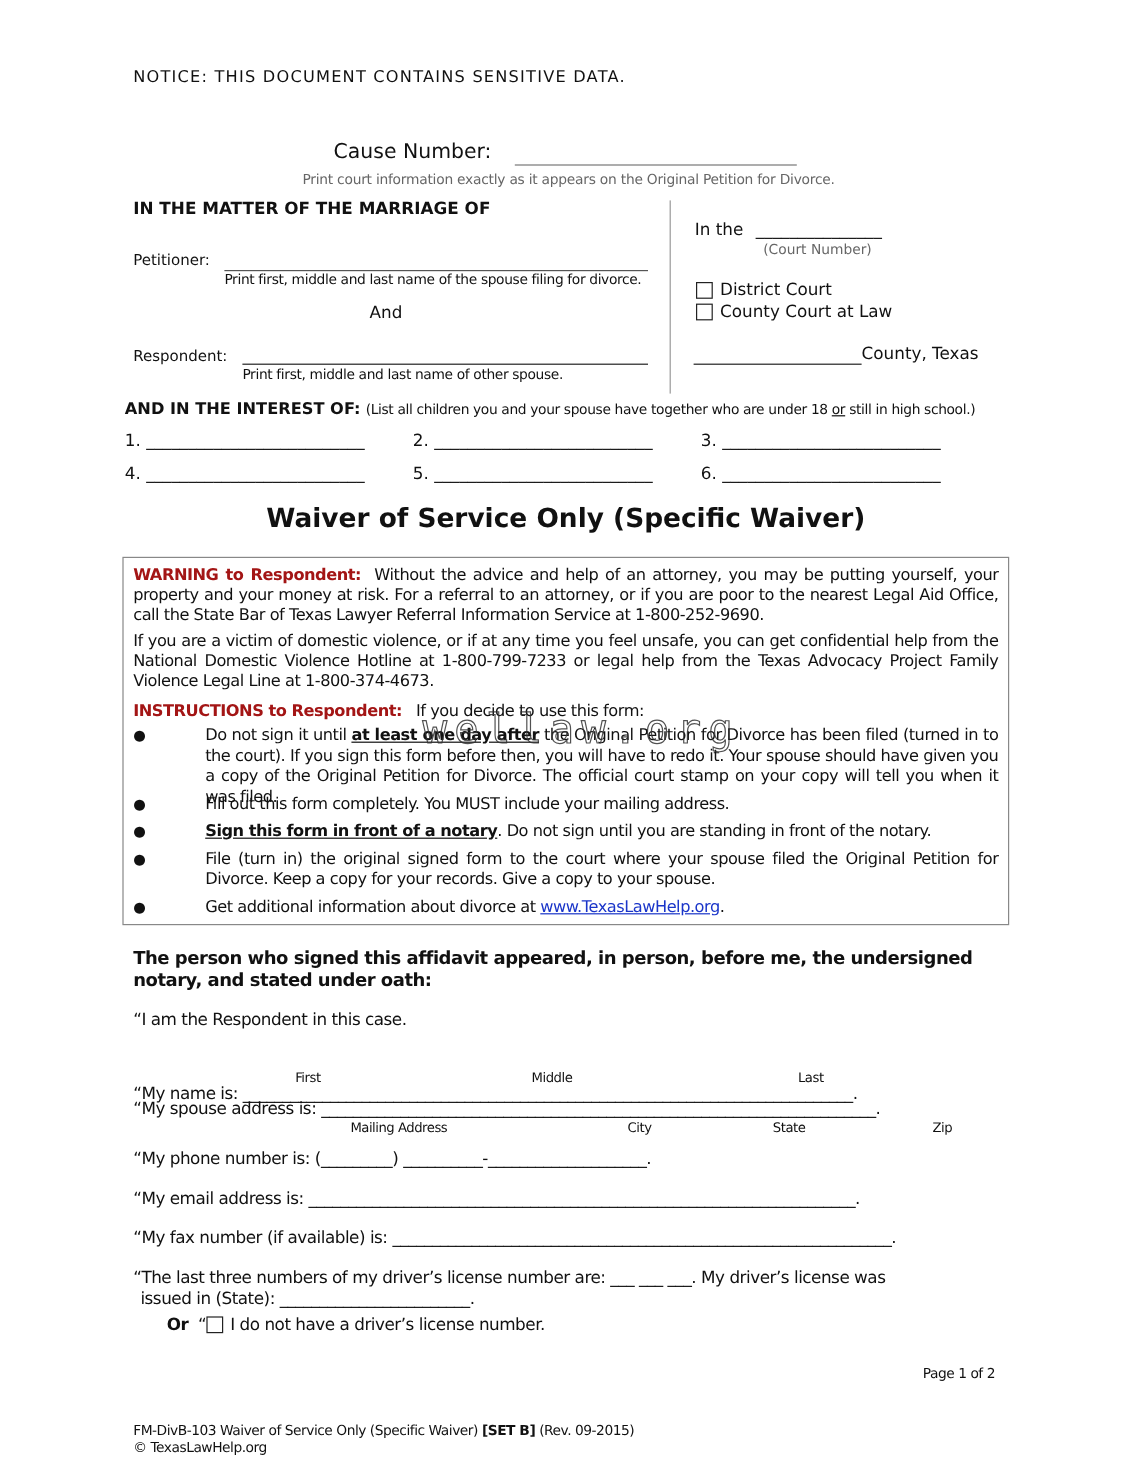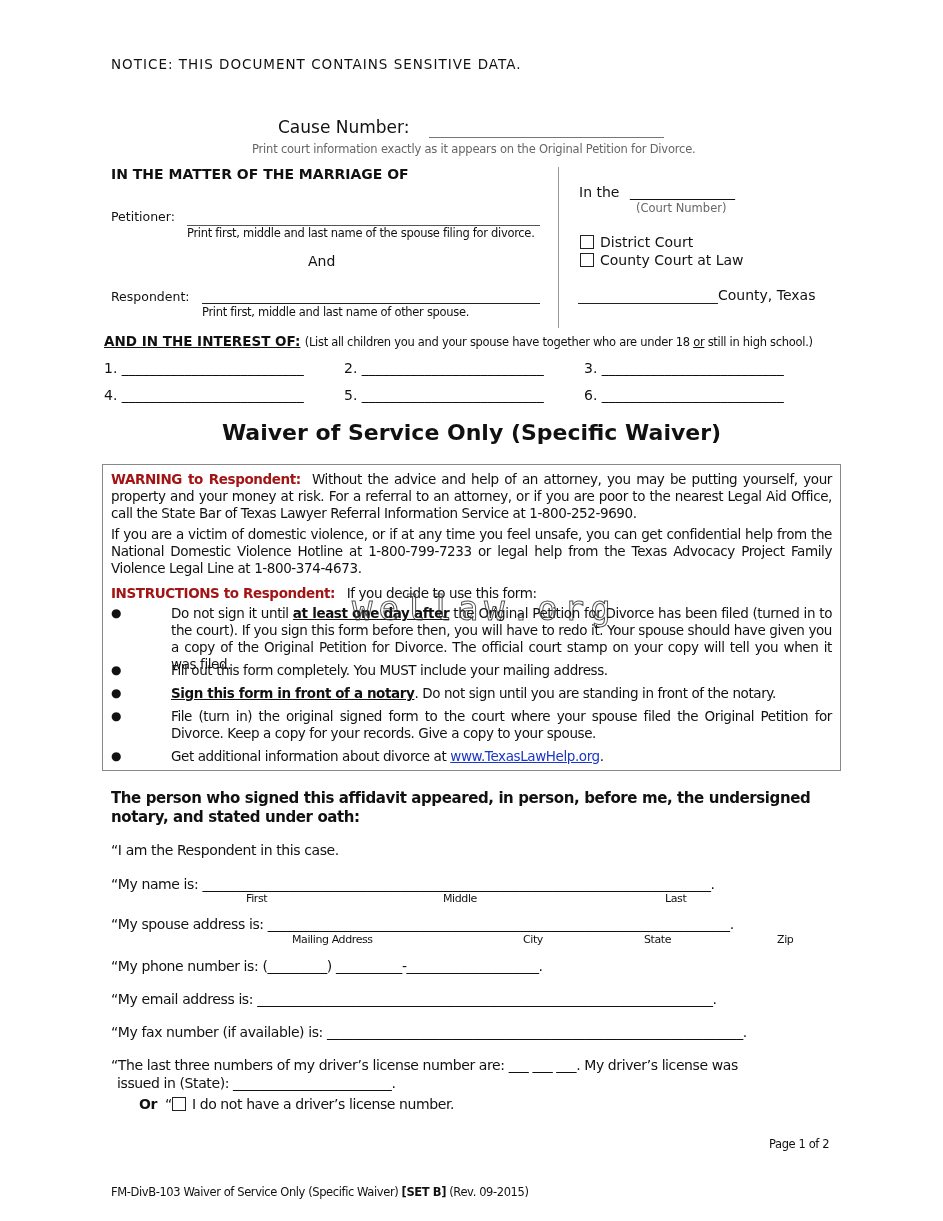--- a/index.html
+++ b/index.html
@@ -21,21 +21,21 @@
   .resp-line { left: 202px; top: 303px; width: 338px; border-bottom: 1.5px solid #222; }
   .resp-hint { left: 202px; top: 305px; font-size: 11.5px; letter-spacing: -0.3px; }
   .divider { left: 558px; top: 167px; height: 161px; border-left: 1.5px solid #999; }
   .inthe { left: 579px; top: 184px; font-size: 14px; }
   .court-num { left: 636px; top: 201px; font-size: 11.5px; color: #666; }
   .chk-row { left: 580px; font-size: 14px; display: flex; align-items: center; }
   .chk { width: 12px; height: 12px; border: 1.3px solid #222; display: inline-block; margin-right: 6px; }
   .county-line { left: 578px; top: 303px; width: 140px; border-bottom: 1.5px solid #222; }
   .county-label { left: 718px; top: 287px; font-size: 14px; }
   .interest { left: 104px; top: 333px; font-size: 13.5px; }
-  .interest b { font-weight: bold; text-decoration: underline; }
+  .interest b { font-weight: bold; }
   .interest .small { font-size: 11.5px; letter-spacing: -0.3px; }
   .interest u { text-decoration: underline; }
   .child { font-size: 14px; }
   .title { left: 0; width: 943px; text-align: center; top: 420px; font-size: 22px; font-weight: bold; }
   .box { left: 102px; top: 464px; width: 737px; height: 305px; border: 1.3px solid #888; }
   .para { left: 111px; width: 721px; font-size: 13.5px; line-height: 17px; white-space: normal; text-align: justify; }
   .red { color: #a31515; font-weight: bold; }
   .bullet-row { left: 111px; width: 721px; font-size: 13.5px; line-height: 17px; display: flex; white-space: normal; }
   .bullet-row .dot { width: 28px; flex: none; font-size: 12px; }
   .bullet-row .txt { flex: 1; text-align: justify; margin-left: 32px; }
@@ -128,21 +128,21 @@
 <div class="abs bullet-row cond" style="top:748px;">
   <span class="dot">●</span>
   <span class="txt"><span>Get additional information about divorce at </span><a class="link">www.TexasLawHelp.org</a><span>.</span></span>
 </div>
 
 <div class="abs watermark">wellaw.org</div>
 
 <div class="abs affidavit cond">The person who signed this affidavit appeared, in person, before me, the undersigned notary, and stated under oath:</div>
 <div class="abs line-txt cond" style="top:842px;">“I am the Respondent in this case.</div>
 
-<div class="abs line-txt cond" style="top:876px;text-align:center;">
+<div class="abs line-txt cond" style="top:904px;text-align:center;">
   <span>“My name is: </span><span>_____________________________________________________________________________.</span>
 </div>
 <div class="abs sub cond" style="left:246px; top:892px;">First</div>
 <div class="abs sub cond" style="left:443px; top:892px;">Middle</div>
 <div class="abs sub cond" style="left:665px; top:892px;">Last</div>
 
 <div class="abs line-txt cond" style="top:916px;">
   <span>“My spouse address is: </span><span>______________________________________________________________________.</span>
 </div>
 <div class="abs sub cond" style="left:292px; top:933px;">Mailing Address</div>
@@ -163,14 +163,15 @@
 <div class="abs line-txt cond" style="left:117px; top:1075px;">issued in (State): ________________________.</div>
 <div class="abs line-txt cond" style="left:139px; top:1096px; display:flex; align-items:center;">
   <b style="margin-right:8px;">Or</b>
   <span>“</span>
   <span class="chk" style="margin-left:0; margin-right:6px;"></span>
   <span>I do not have a driver’s license number.</span>
 </div>
 
 <div class="abs footer cond">
   <div><span>FM-DivB-103 Waiver of Service Only (Specific Waiver) </span><b>[SET B]</b><span> (Rev. 09-2015)</span></div>
+  <div>© TexasLawHelp.org</div>
 </div>
 <div class="abs footer-right cond">Page 1 of 2</div>
 
 </body></html>

